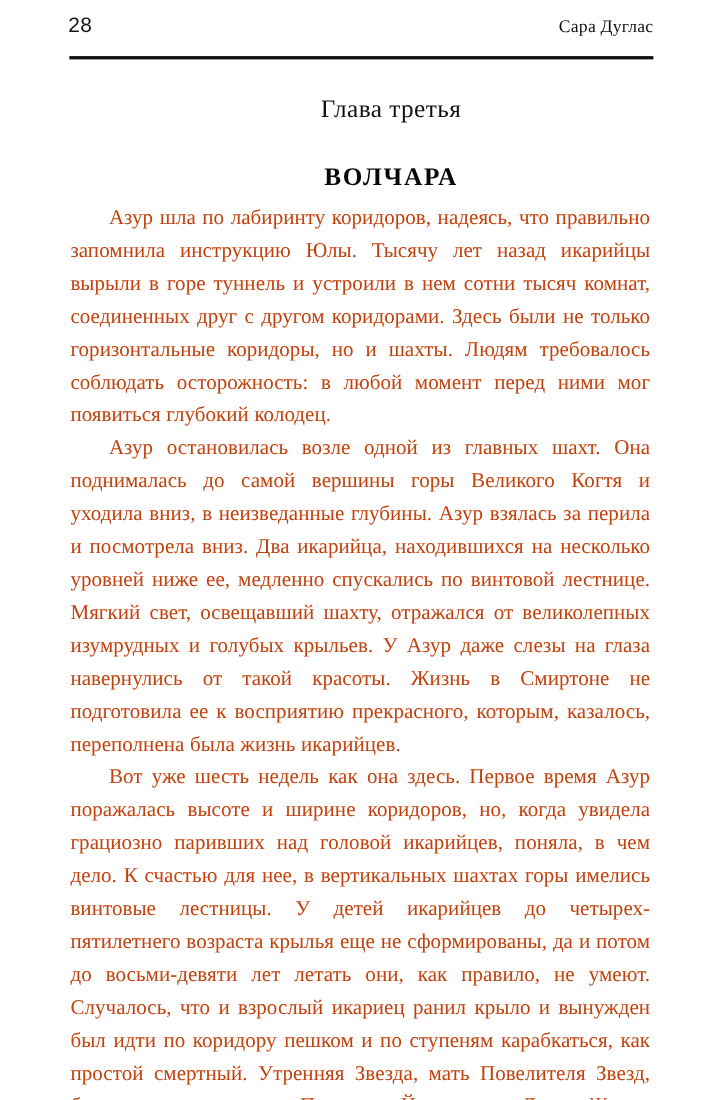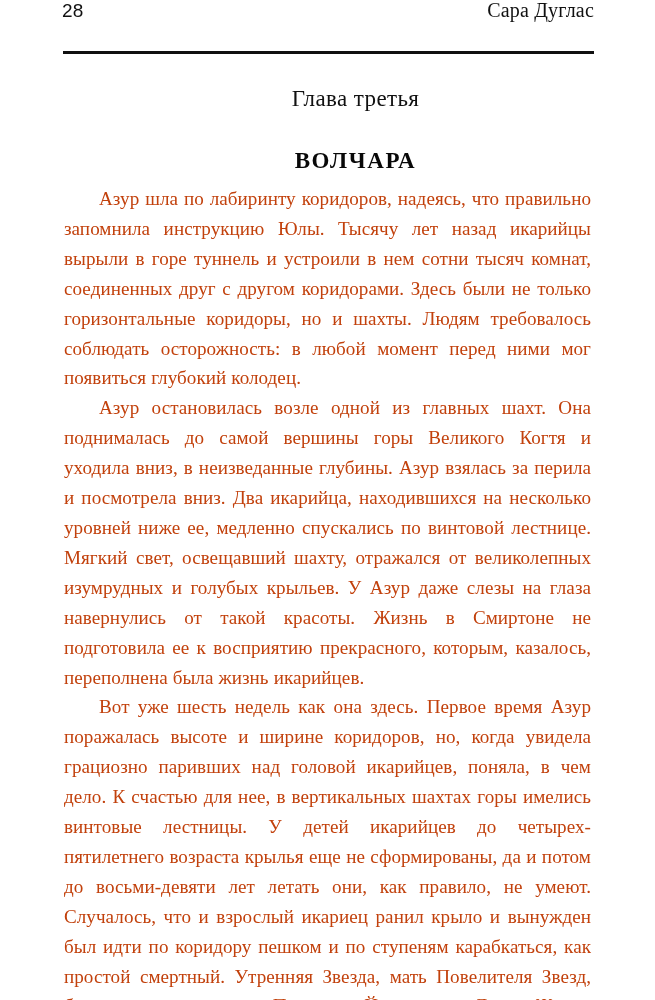--- a/index.html
+++ b/index.html
@@ -22,37 +22,37 @@
     width: 655px;
     height: 1000px;
     box-sizing: border-box;
     background: #ffffff;
   }
 
   
   .running-head {
     position: absolute;
     left: 62px;
-    top: 0;
+    top: 14px;
     width: 532px;
     display: flex;
     align-items: baseline;
     justify-content: space-between;
     text-align: right;
   }
   .folio {
     font-family: "Liberation Sans", "DejaVu Sans", sans-serif;
     font-size: 19px;
     line-height: 1;
     letter-spacing: 0.3px;
     color: #111;
   }
   .author {
     font-family: "Liberation Serif", "DejaVu Serif", serif;
-    font-size: 20px;
+    font-size: 16px;
     line-height: 1;
     letter-spacing: 0.2px;
     color: #111;
     white-space: nowrap;
   }
   .head-rule {
     position: absolute;
     left: 63px;
     top: 51px;
     width: 531px;

